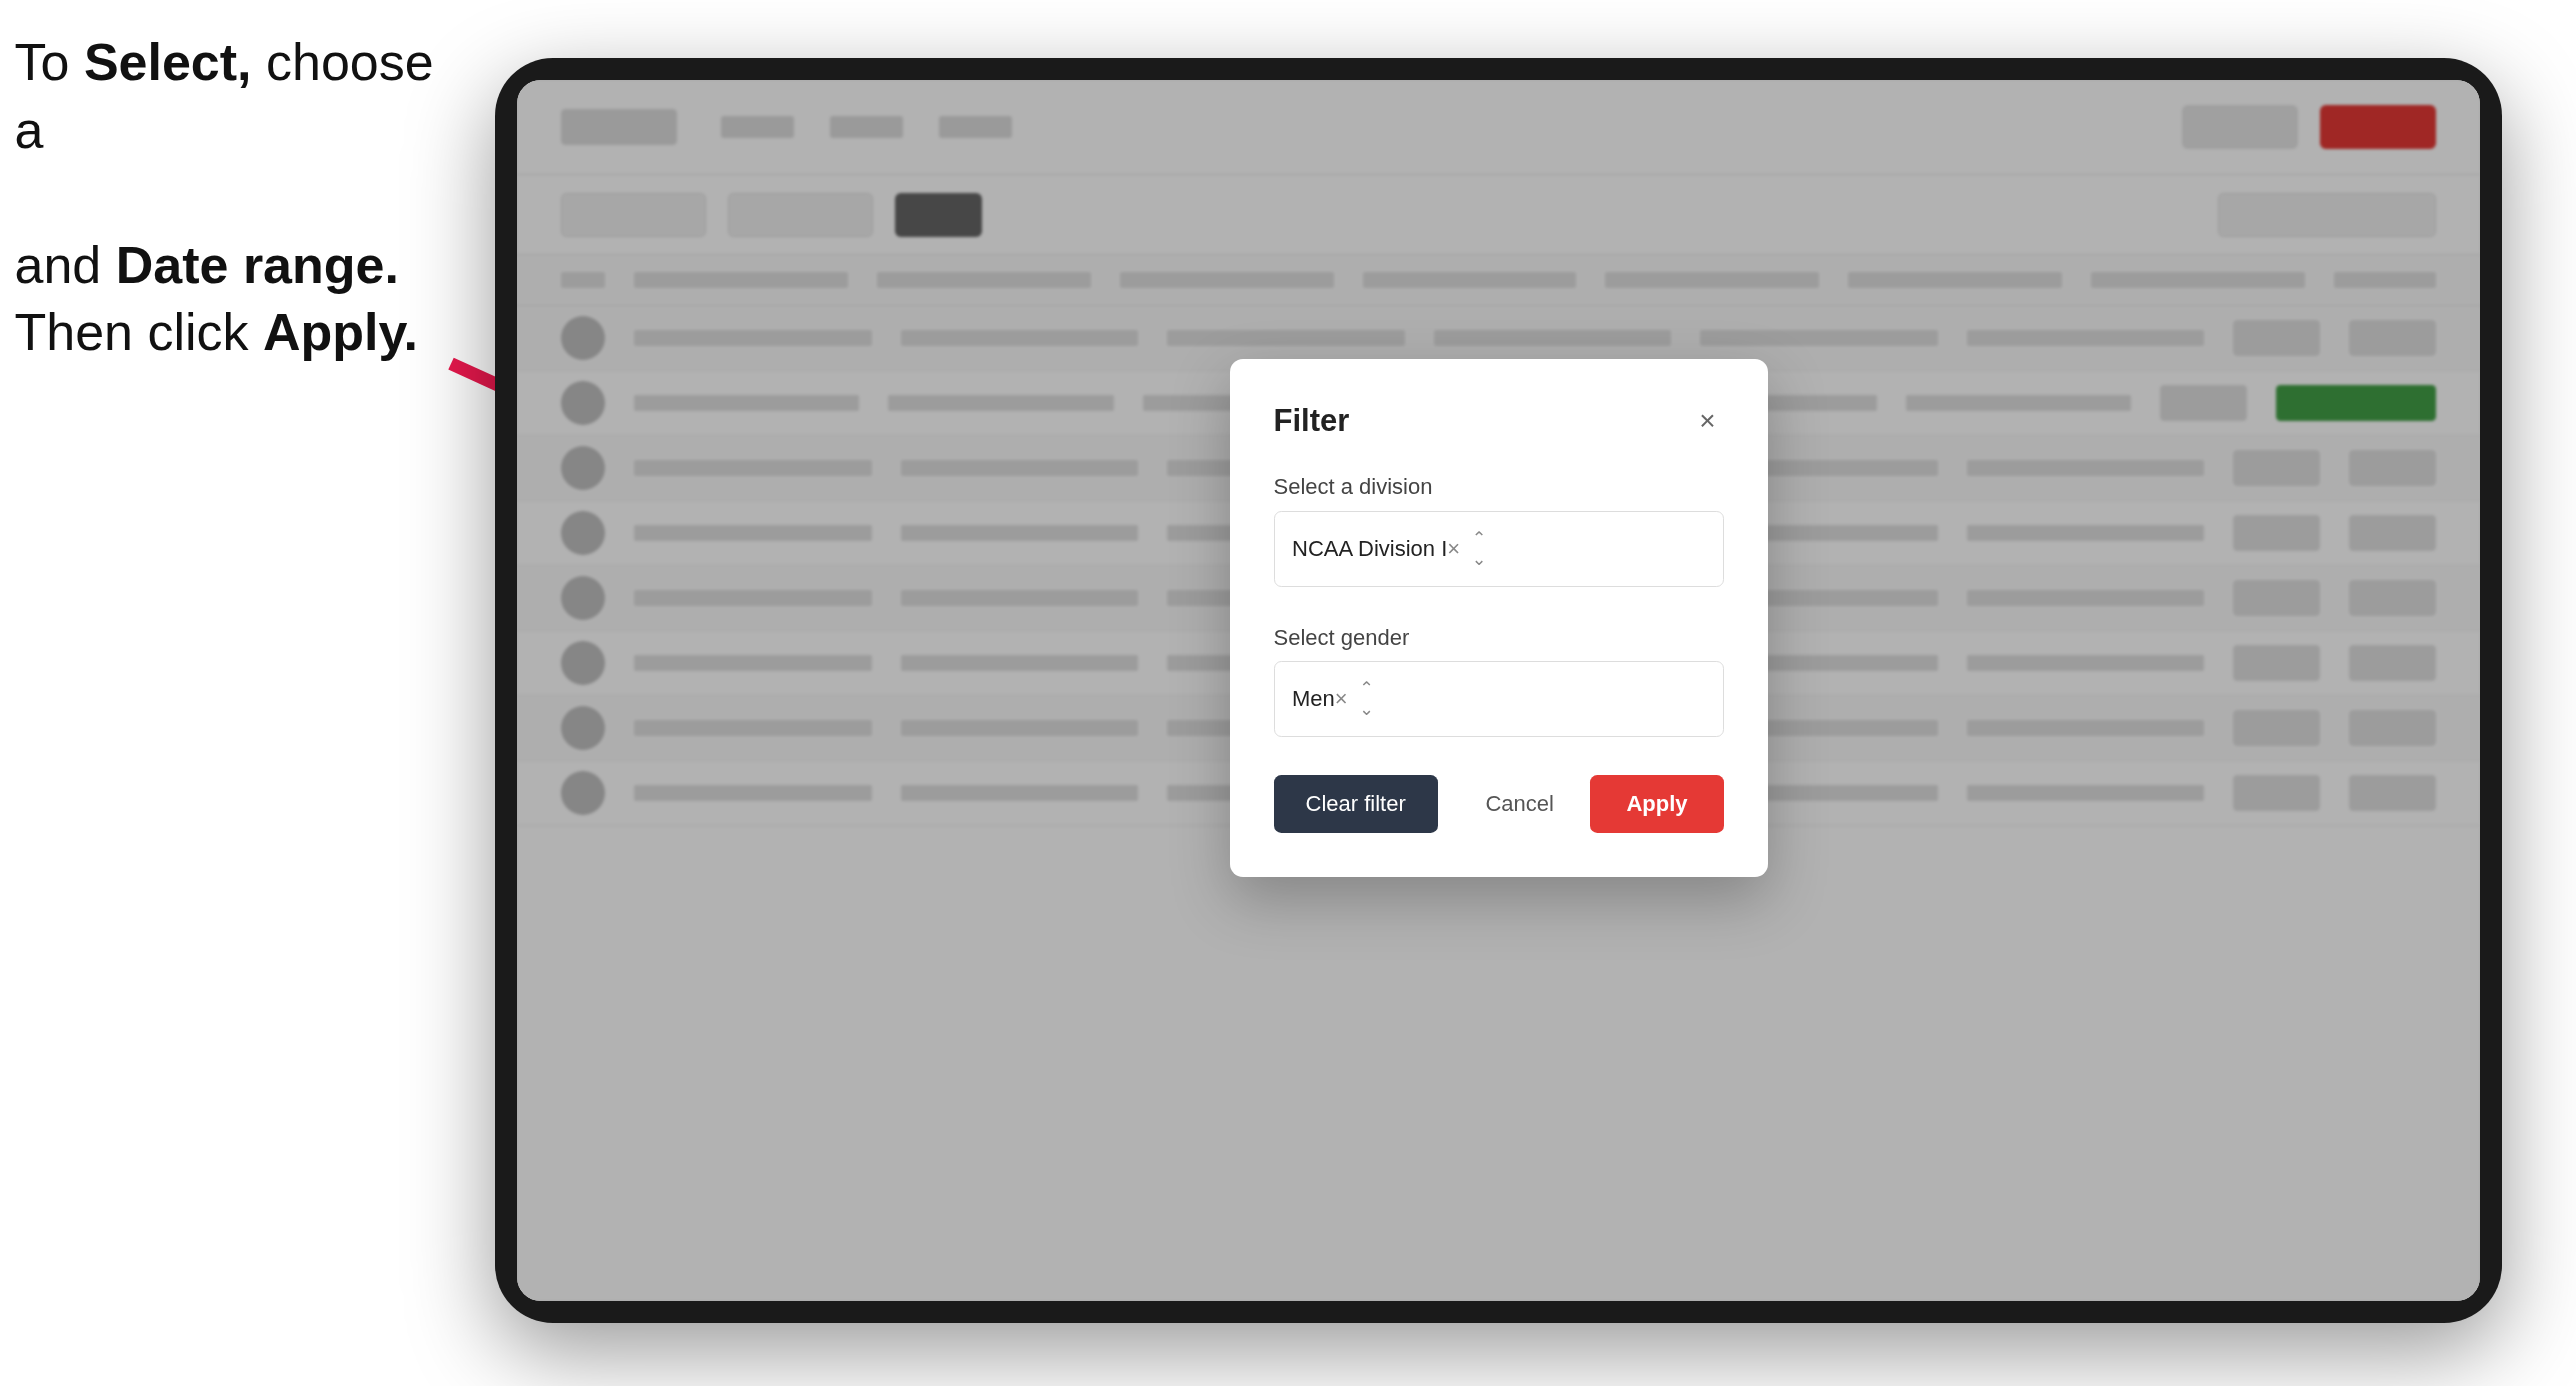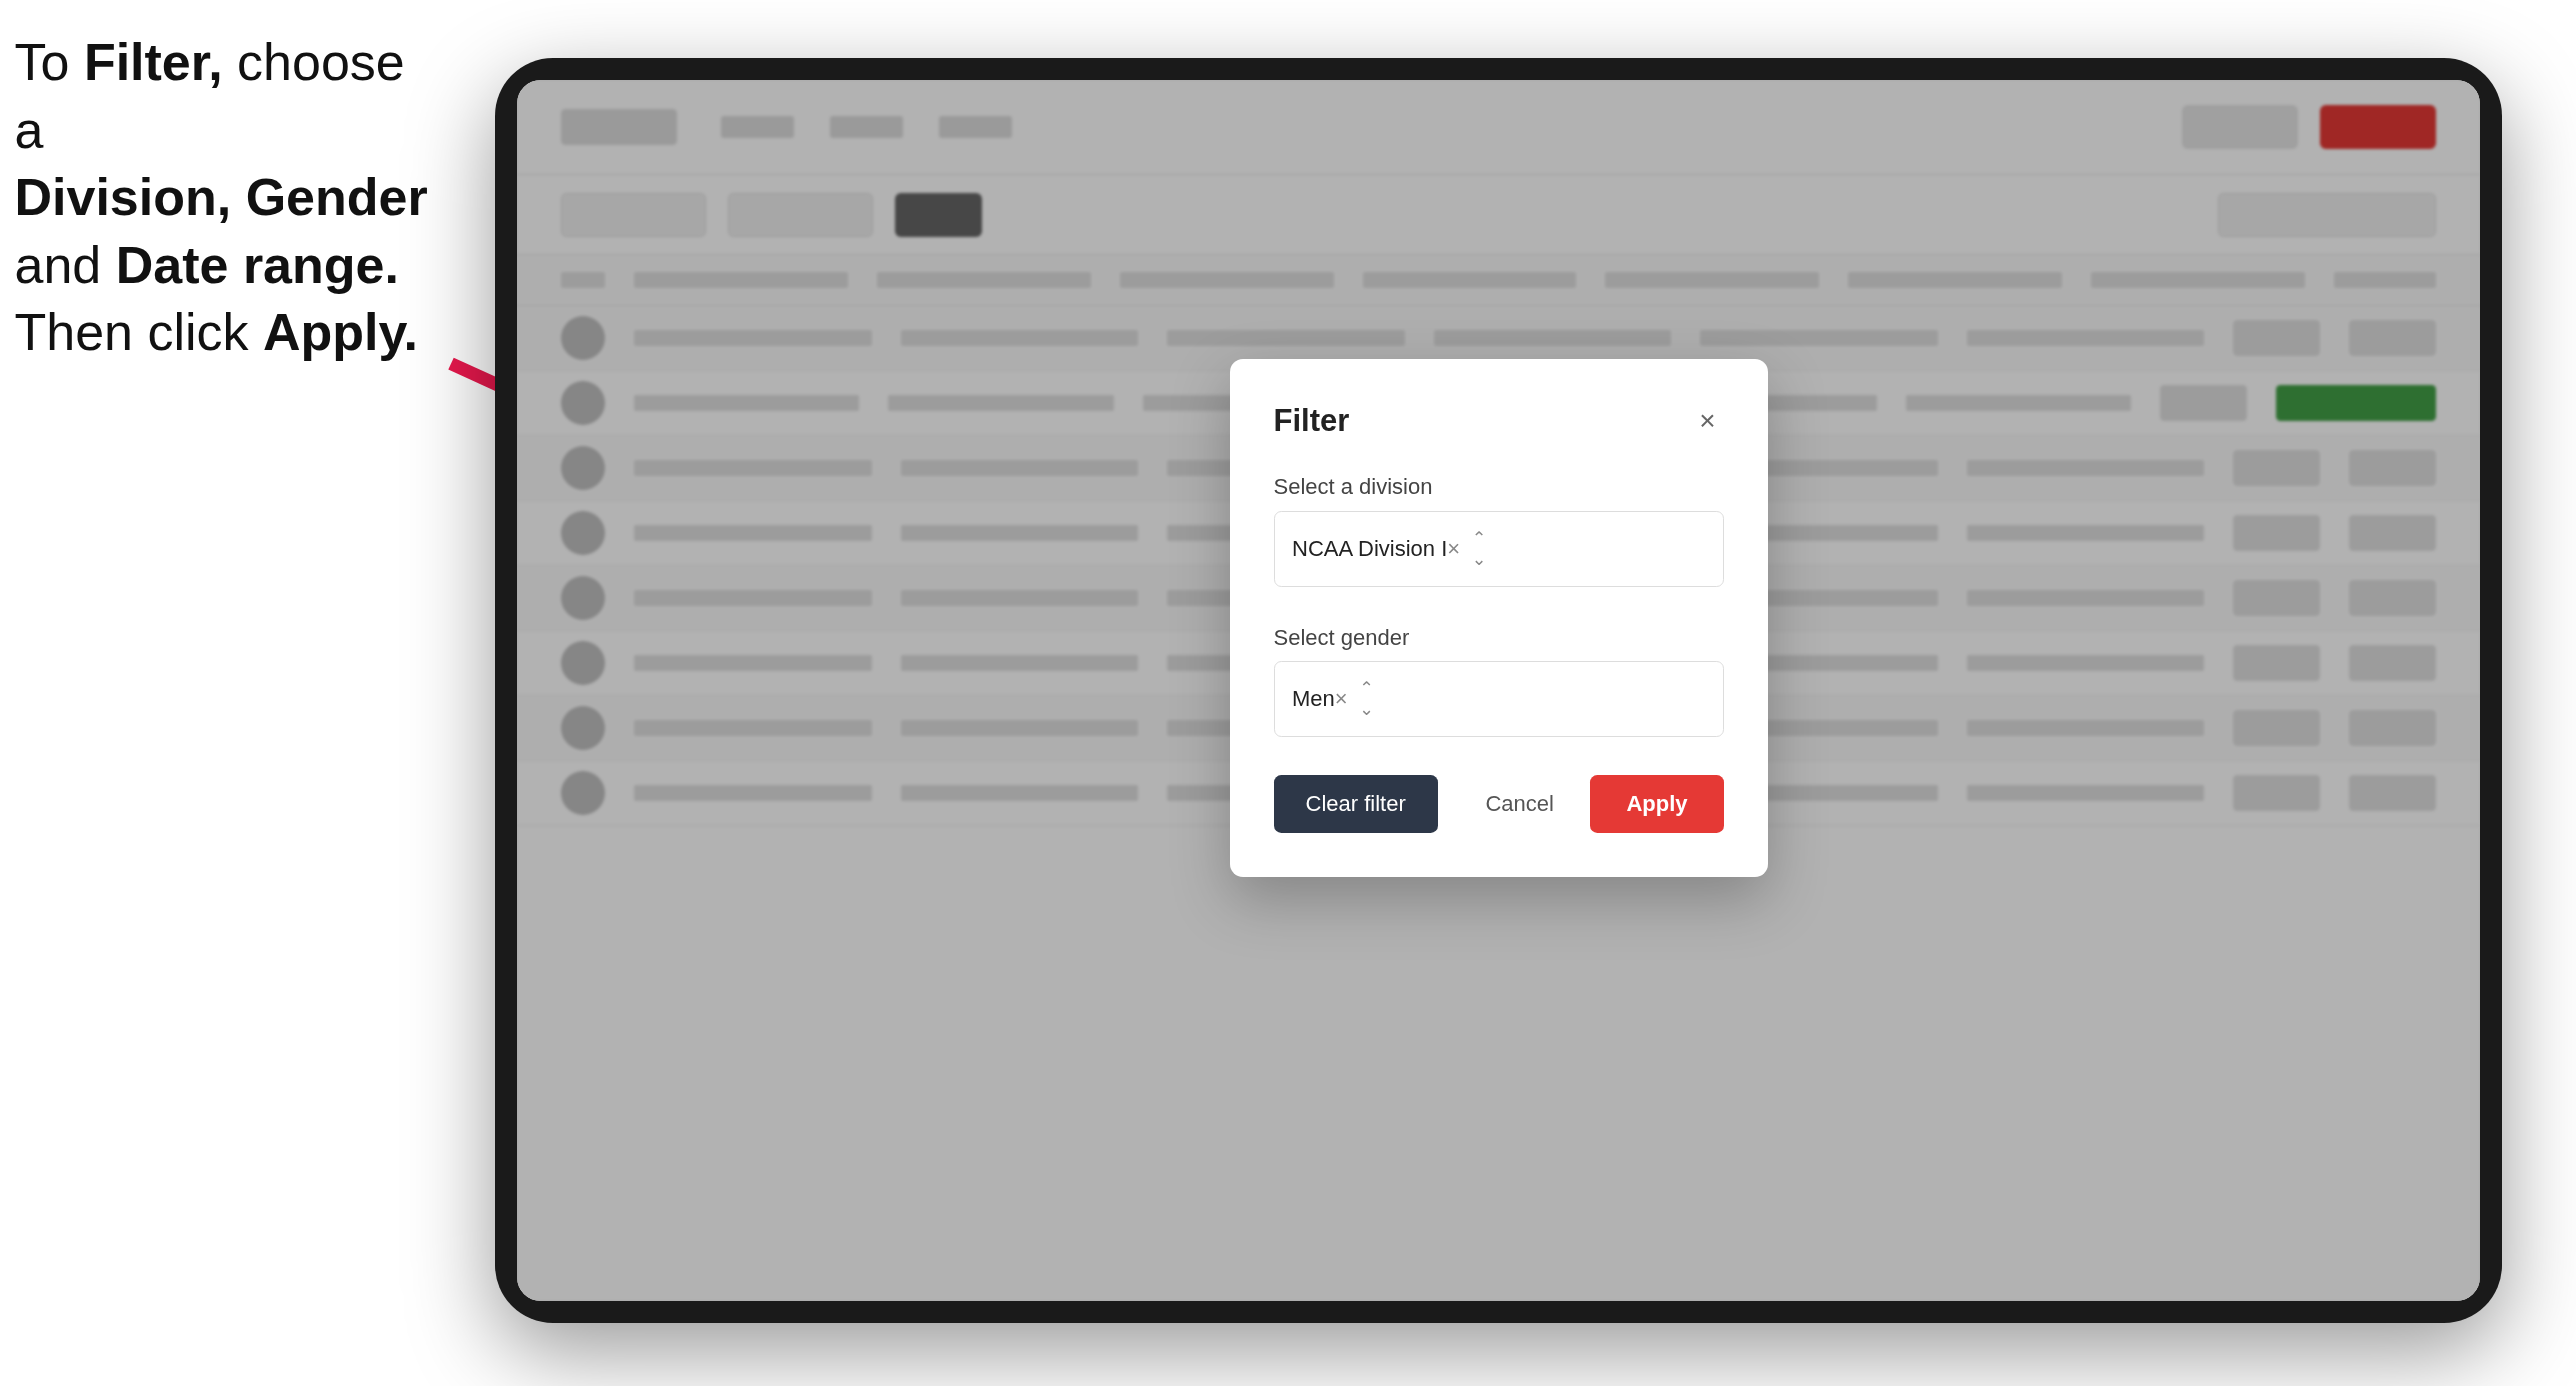--- a/index.html
+++ b/index.html
@@ -370,22 +370,22 @@
       left: 0;
       width: 100%;
       height: 100%;
       pointer-events: none;
     }
   </style>
 </head>
 <body>
 
 <div class="instruction-text">
-  To <strong>Filter,</strong> choose a<br>
-  <strong>Division, Gender</strong><br>
+  To <strong>Select,</strong> choose a<br>
+  <br>
   and <strong>Date range.</strong><br>
   Then click <strong>Apply.</strong>
 </div>
 
 <svg class="arrow-svg" viewBox="0 0 3542 1906">
   <defs>
     <marker id="arrowhead" markerWidth="10" markerHeight="7" refX="10" refY="3.5" orient="auto">
       <polygon points="0 0, 10 3.5, 0 7" fill="#e8184d"></polygon>
     </marker>
   </defs>

